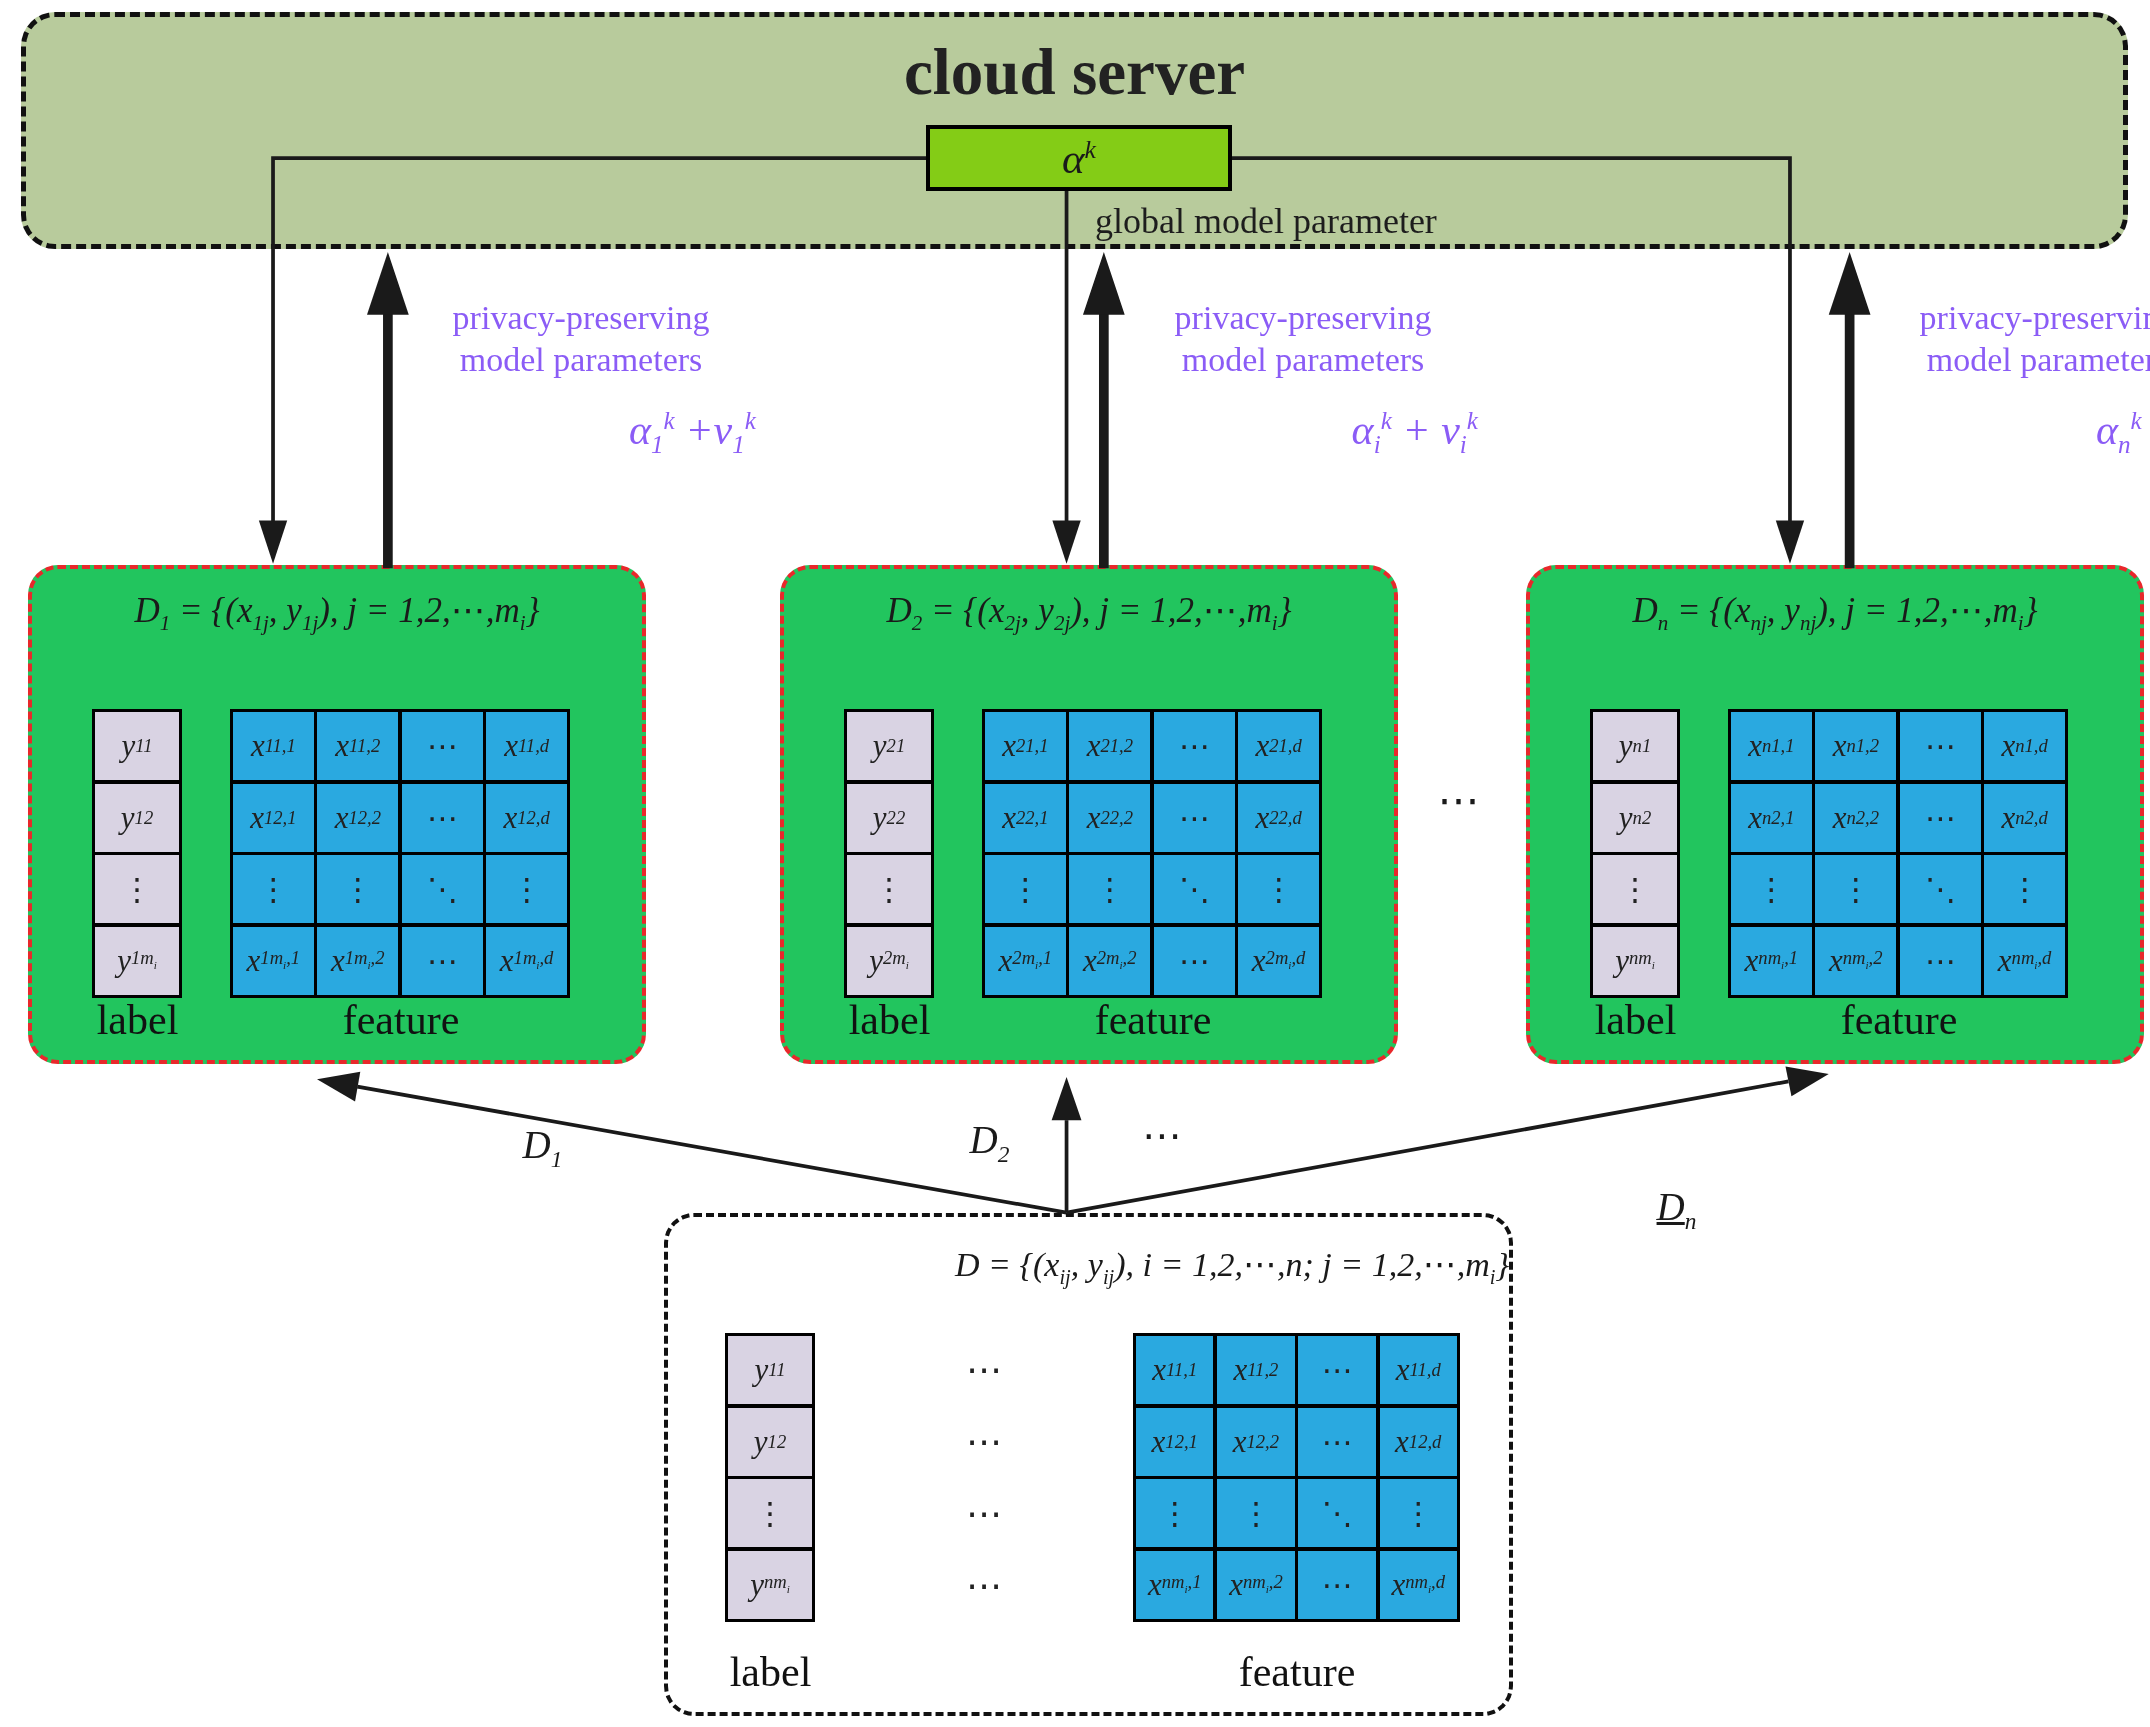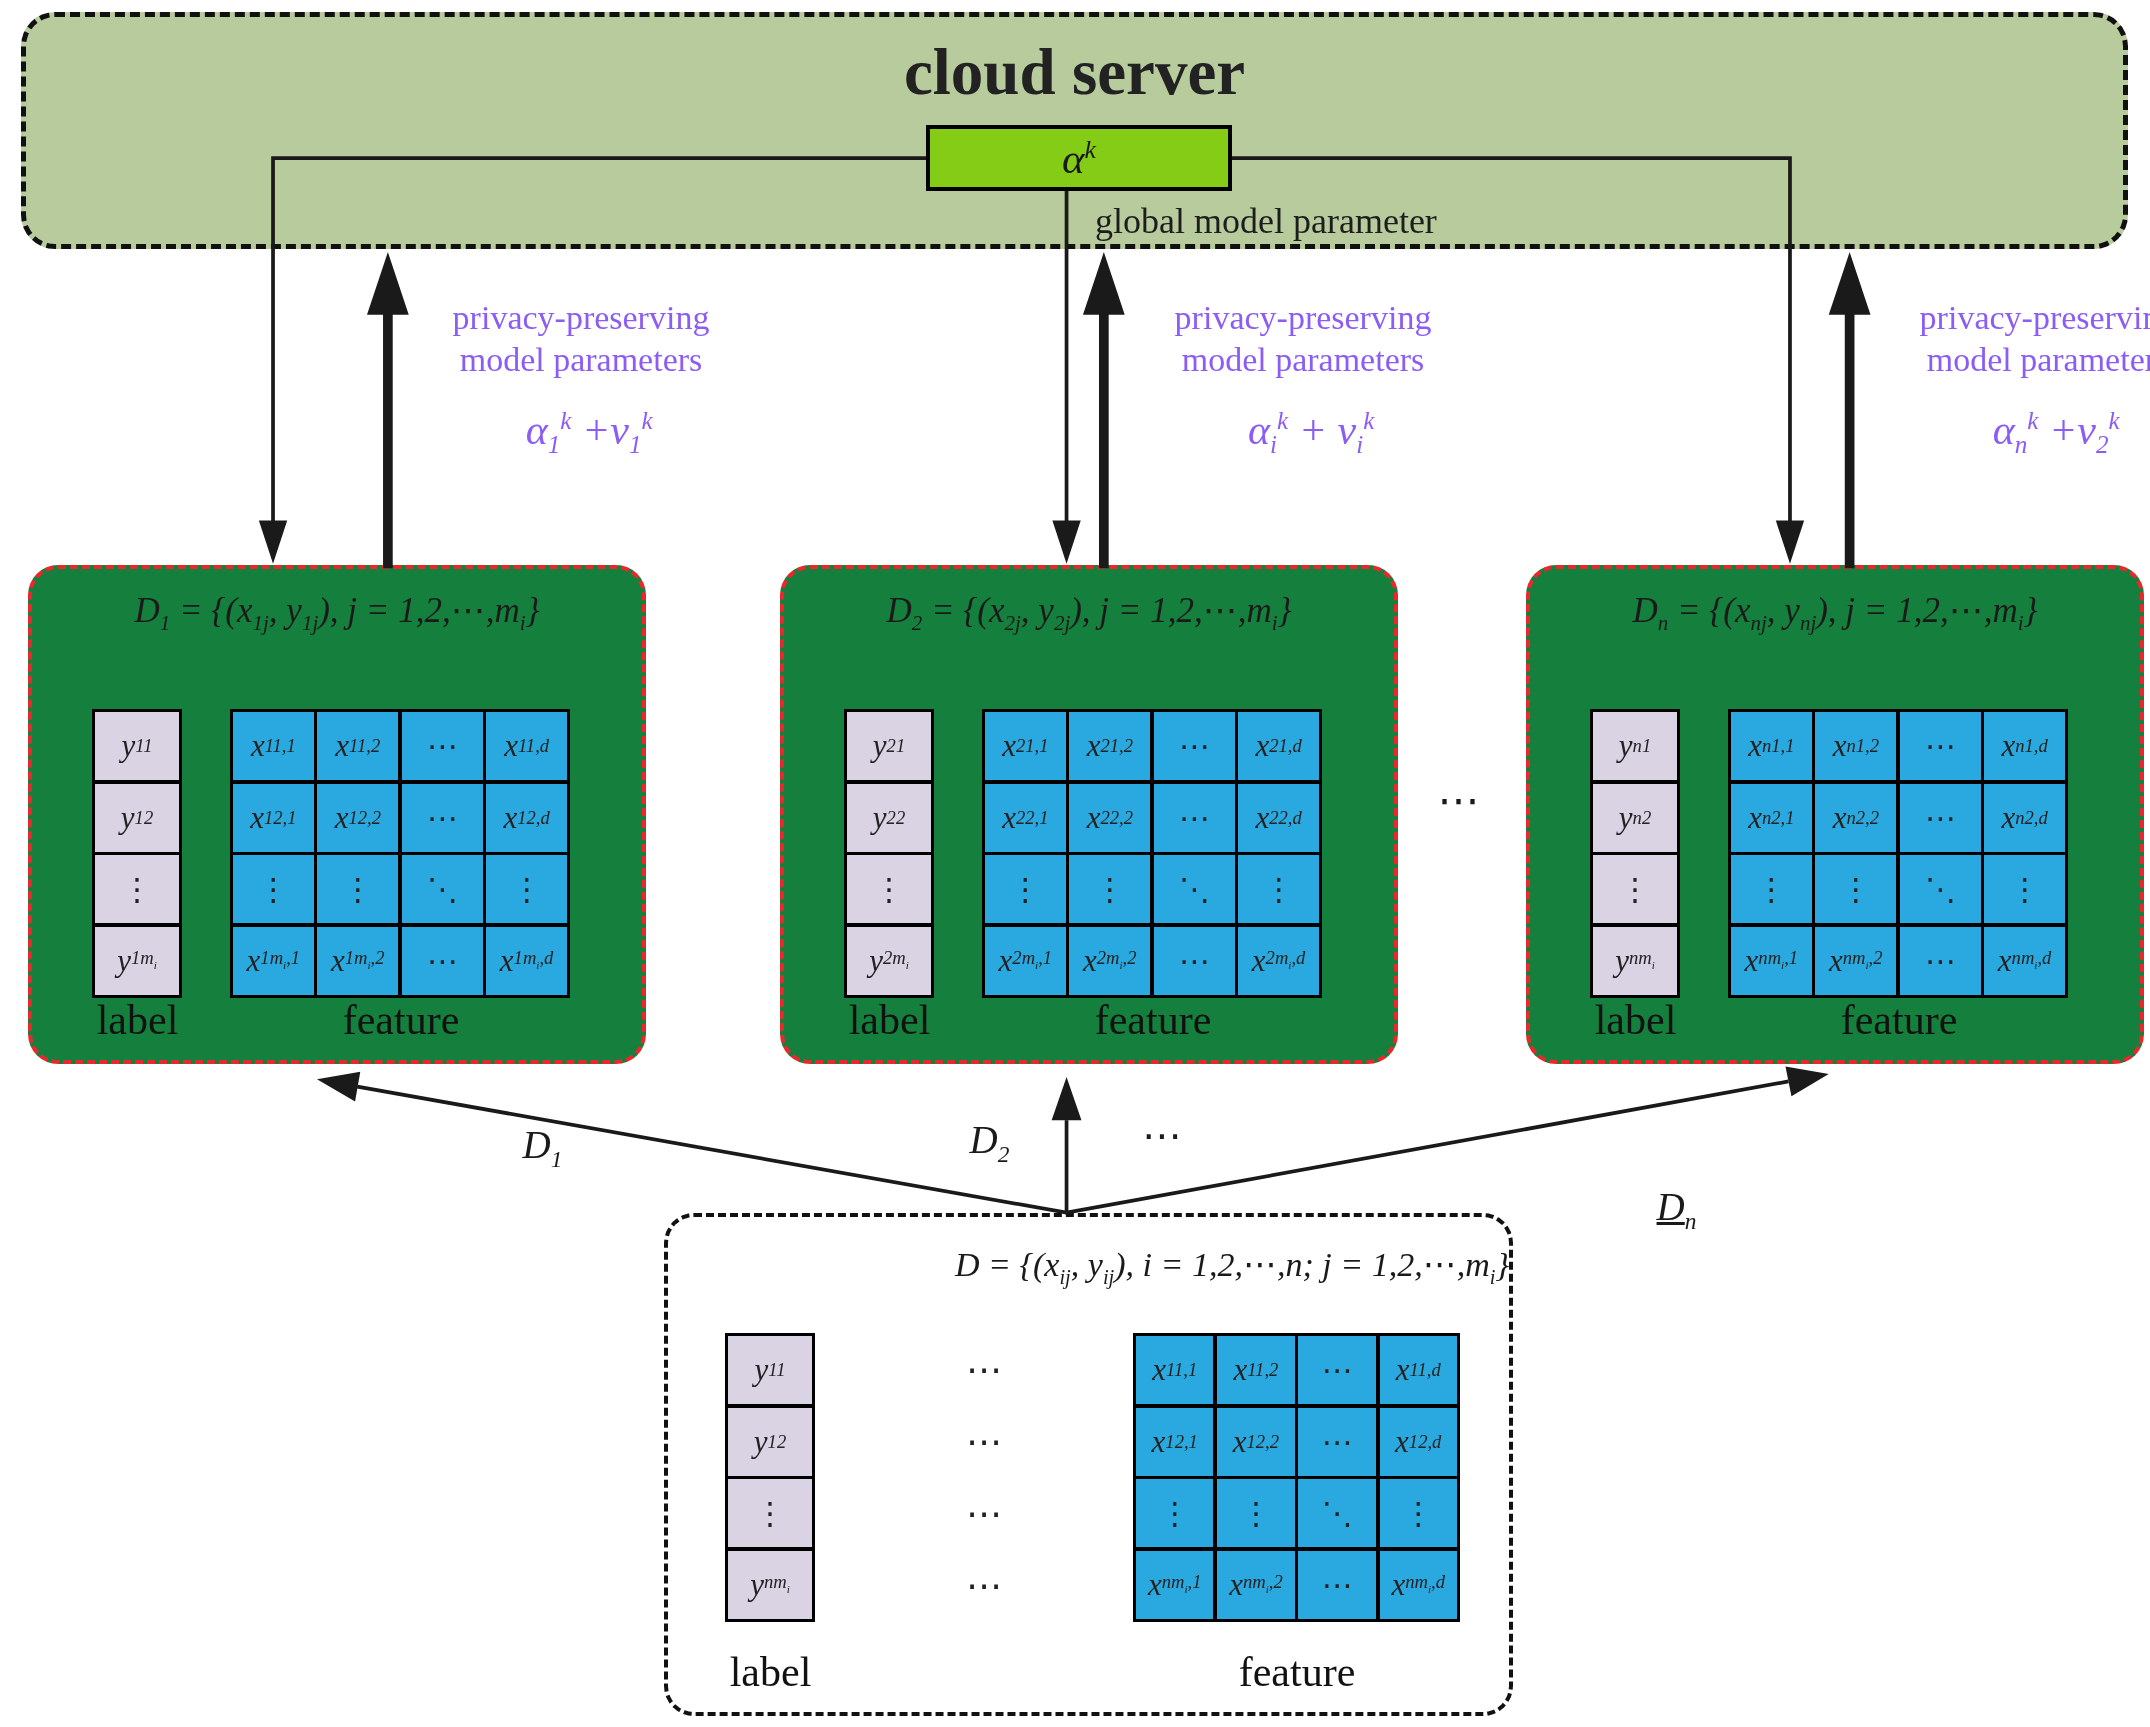--- a/index.html
+++ b/index.html
@@ -13,25 +13,25 @@
   .alpha-box{position:absolute;left:926px;top:125px;width:298px;height:58px;
              background:#84cc16;border:4.5px solid #000;z-index:3;
              display:flex;align-items:center;justify-content:center;
              font-style:italic;font-size:43px;}
   .global-label{position:absolute;left:1095px;top:200px;font-size:36px;z-index:3;color:#1d1d1d;}
   
   svg.wires{position:absolute;left:0;top:0;z-index:2;pointer-events:none;}
   
   .uplink{position:absolute;width:350px;z-index:4;text-align:center;
           font-size:34px;line-height:1.24;color:#8b5cf6;}
-  .uplink .formula{margin-top:22.4px;text-align:center;padding-left:16.4px;
+  .uplink .formula{margin-top:22.4px;text-align:right;padding-left:16.4px;
                    font-style:italic;font-size:42px;}
   
   .client{position:absolute;top:565px;width:610px;height:491px;
-          border:4.5px dashed #e8282b;border-radius:30px;background:#15803d;z-index:1;}
+          border:4.5px dashed #e8282b;border-radius:30px;background:#22c55e;z-index:1;}
   .ctitle{position:absolute;left:0;right:0;top:21px;text-align:center;
           font-style:italic;font-size:35px;}
   .mgrid{position:absolute;display:grid;gap:3.7px;background:#000;border:3.7px solid #000;}
   .mgrid .cell{display:flex;align-items:center;justify-content:center;
                font-style:italic;font-size:31px;color:#222;}
   .mgrid.lav .cell{background:#d9d3e3;}
   .mgrid.blue .cell{background:#2aa9e0;}
   .mgrid.plain{background:transparent;border:3.7px solid transparent;}
   .mgrid.plain .cell{background:transparent;font-size:36px;}
   .labelcol{left:60px;top:140px;width:84px;height:283px;grid-template-rows:repeat(4,1fr);}

